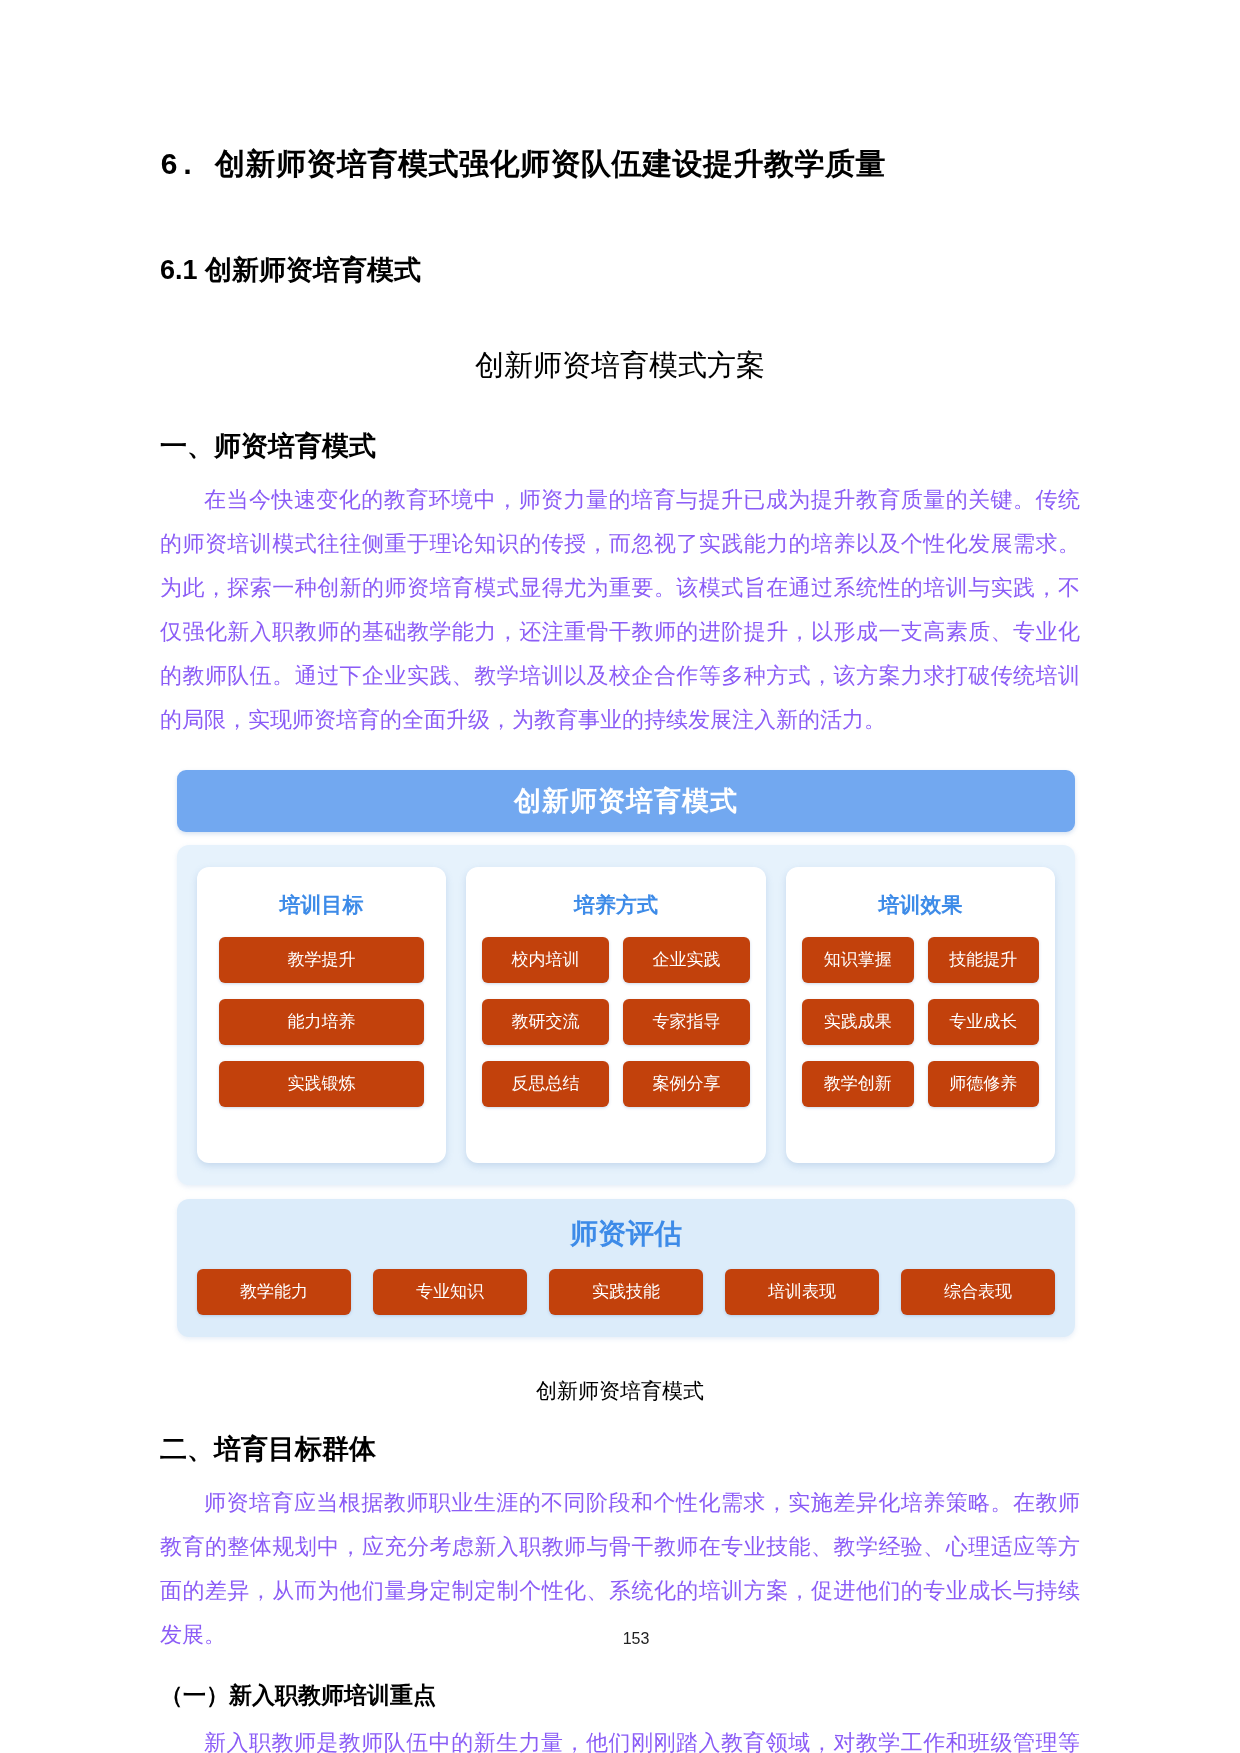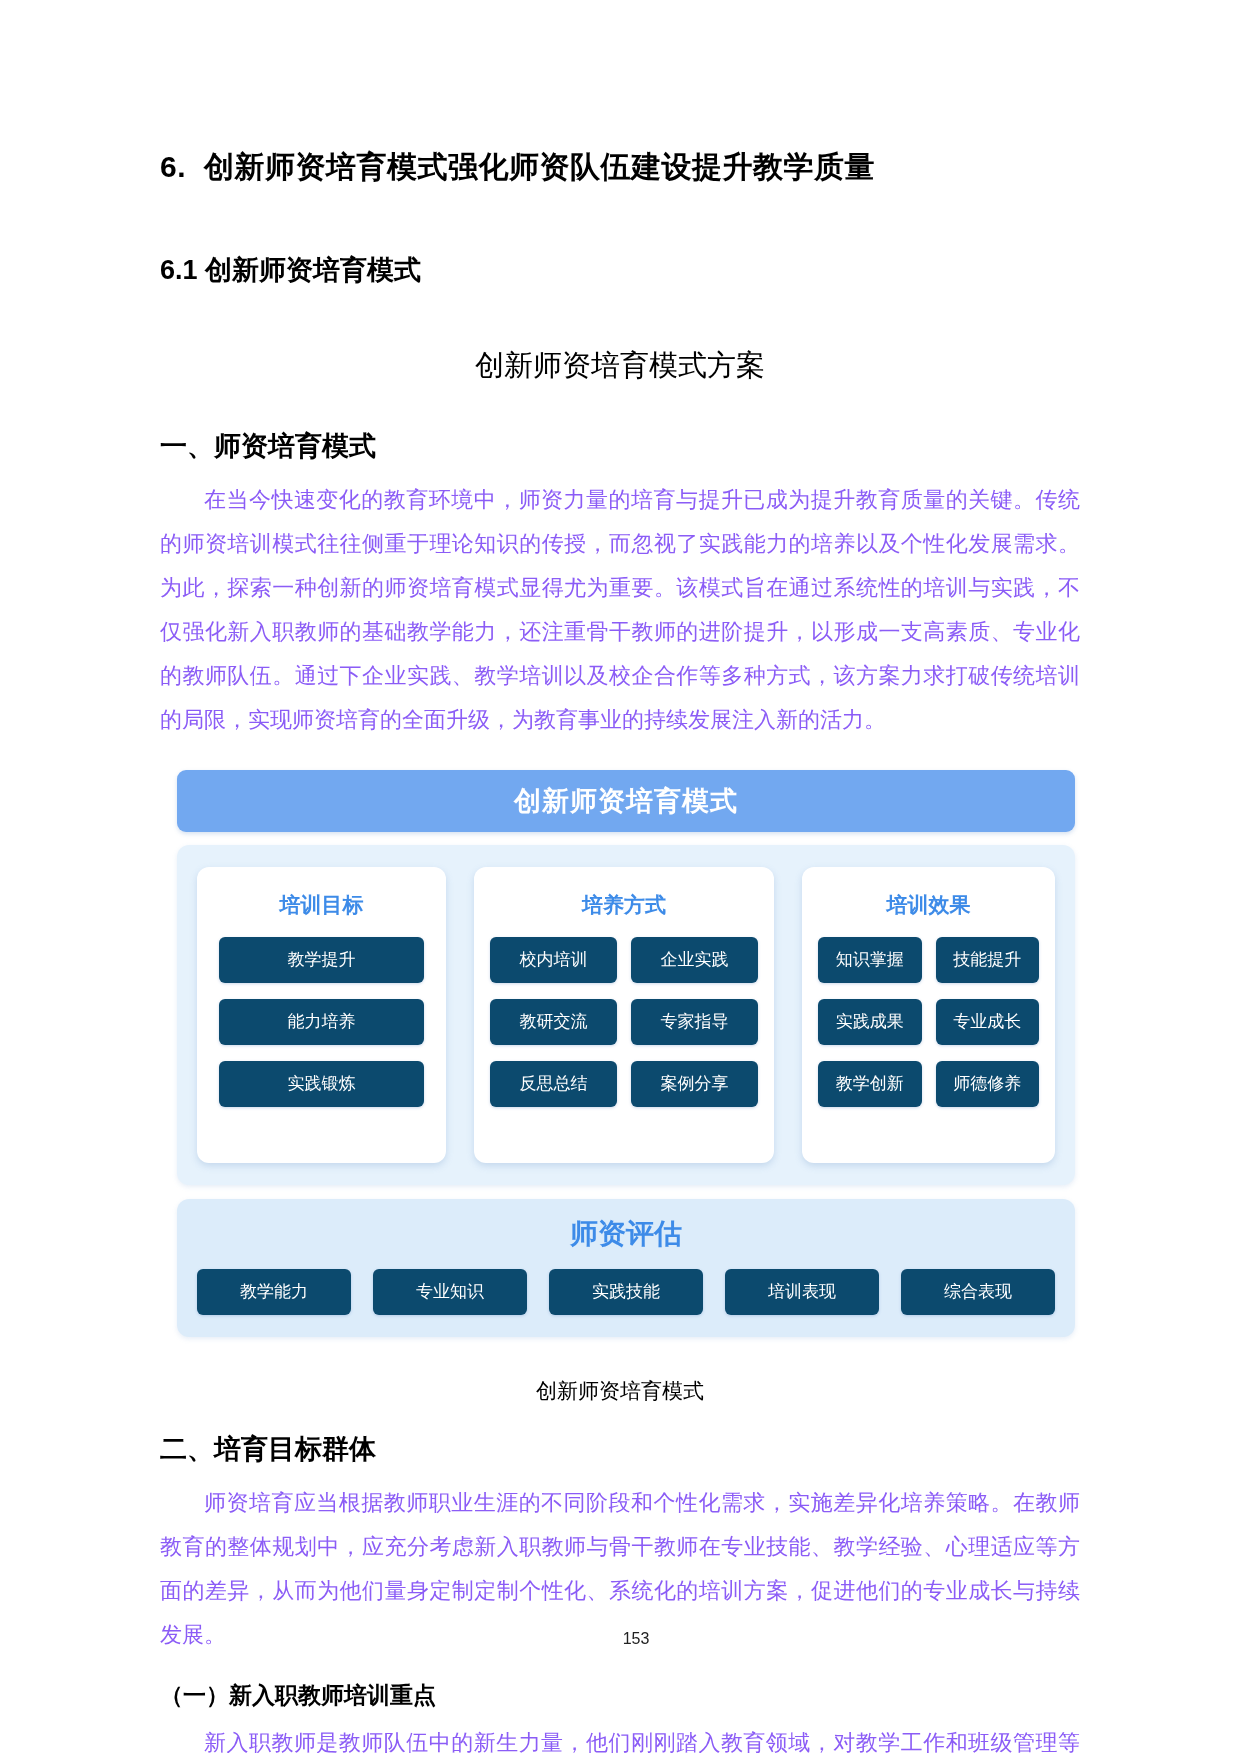--- a/index.html
+++ b/index.html
@@ -13,21 +13,21 @@
     overflow: hidden;
   }
   .content {
     position: absolute;
     left: 160px;
     top: 0;
     width: 920px;
   }
   .h1 {
     margin-top: 148px;
-    font-family: Liberation Sans, sans-serif;
+    font-family: Liberation Mono, monospace;
     font-weight: 700;
     font-size: 30px;
     line-height: 1.25;
     color: #000;
     letter-spacing: 0.5px;
   }
   .h1 .num { margin-right: 18px; }
   .h2 {
     margin-top: 66px;
     font-family: "Liberation Sans", sans-serif;
@@ -77,41 +77,41 @@
     font-size: 27px;
     letter-spacing: 1px;
     box-shadow: 0 2px 4px rgba(90,140,200,0.25);
   }
   .dg-panel {
     margin-top: 13px;
     background: #E6F2FC;
     border-radius: 12px;
     padding: 22px 20px;
     display: flex;
-    gap: 28px;
+    gap: 20px;
     box-shadow: 0 2px 5px rgba(120,160,210,0.18);
   }
   .dg-card {
     background: #ffffff;
     border-radius: 12px;
     padding: 18px 16px 56px 16px;
     box-shadow: 0 3px 7px rgba(110,150,200,0.28);
   }
   .dg-card.c0 { flex: 0 0 29%; }
   .dg-card.c1 { flex: 0 0 35%; }
   .dg-card.c2 { flex: 1; }
   .dg-card-title {
     text-align: center;
     color: #3D8BE8;
     font-weight: 700;
     font-size: 21px;
     margin: 6px 0 18px 0;
   }
   .btn {
-    background: #0c4a6e;
+    background: #c2410c;
     border-radius: 6px;
     height: 46px;
     display: flex;
     align-items: center;
     justify-content: center;
     color: #fff;
     font-size: 17px;
     box-shadow: 0 1px 3px rgba(90,130,190,0.3);
   }
   .col-single { display: flex; flex-direction: column; gap: 16px; padding: 0 6px; }

